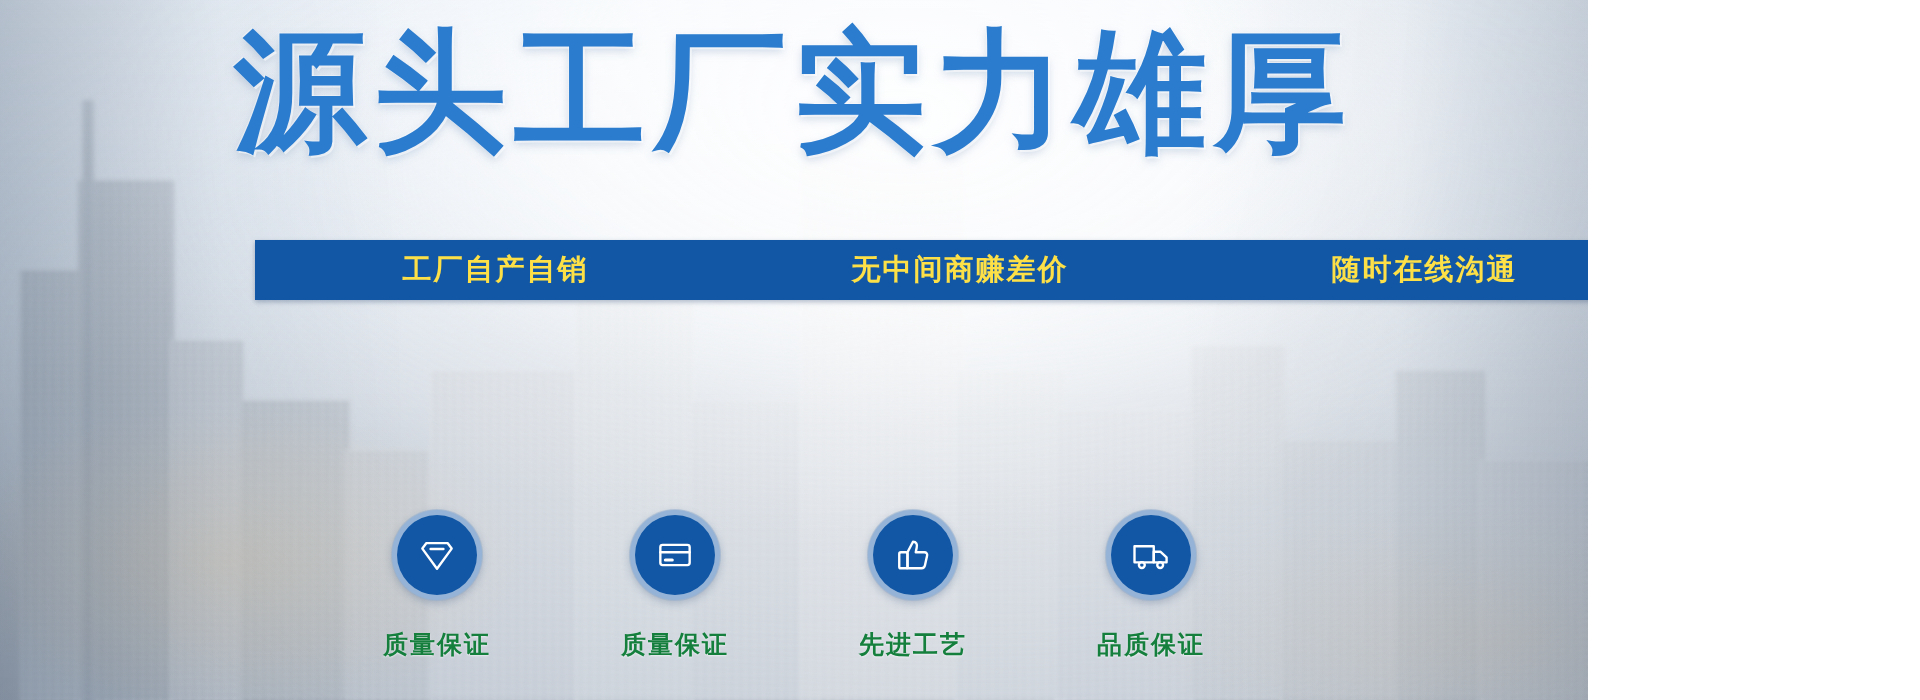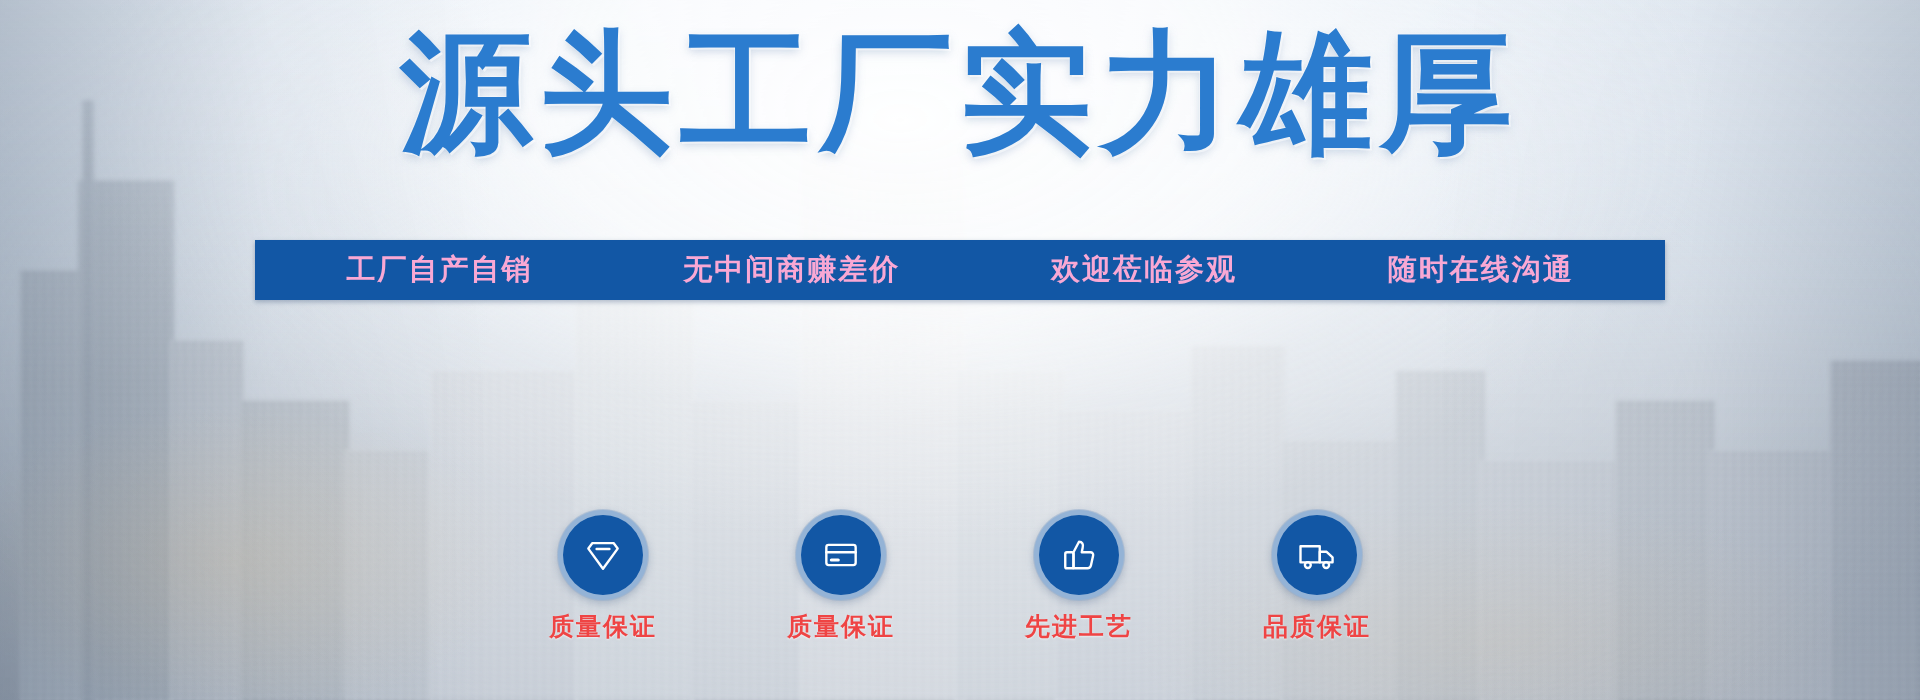--- a/index.html
+++ b/index.html
@@ -3,24 +3,24 @@
 <meta charset="utf-8">
 <title>Factory Banner</title>
 <style>
   html, body {
     margin: 0;
     padding: 0;
     background: #ffffff;
   }
   #banner {
     position: relative;
-    width: 1920px;
+    width: 1588px;
     height: 700px;
     overflow: hidden;
-    font-family: Liberation Sans, sans-serif;
+    font-family: Liberation Serif, serif;
     -webkit-font-smoothing: antialiased;
   }
 
   
   .bg-root { position:absolute; inset:0; overflow:hidden; background:#b9c4cf; }
 
   
   .bg-sky {
     position:absolute; inset:0;
     background:
@@ -92,21 +92,21 @@
     width:1410px; height:60px;
     background:#1257a5;
     box-shadow: 0 2px 5px rgba(40,70,110,.35);
     display:flex;
     align-items:center;
     justify-content:space-around;
     padding:0 16px;
     box-sizing:border-box;
   }
   .ribbon-item {
-    color:#f9a8d4;
+    color:#fde047;
     font-size:29px;
     font-weight:bold;
     letter-spacing:2px;
     white-space:nowrap;
   }
 
   .sub {
     position:absolute;
     left:0; right:0;
     text-align:center;
@@ -133,22 +133,22 @@
     margin:0 auto;
     border-radius:50%;
     background:#1257a5;
     border:5px solid rgba(255,255,255,.55);
     box-shadow: 0 0 0 1px rgba(150,175,205,.55), 0 3px 8px rgba(40,70,110,.28);
     display:flex; align-items:center; justify-content:center;
     box-sizing:content-box;
   }
   .feat-circle svg { display:block; }
   .feat-label {
-    margin-top:10px;
-    color:#ef4444;
+    margin-top:28px;
+    color:#15803d;
     font-size:25px;
     font-weight:bold;
     letter-spacing:2px;
     white-space:nowrap;
     text-shadow: 0 1px 2px rgba(255,255,255,.6);
   }
 </style>
 </head>
 <body>
 
@@ -185,21 +185,20 @@
     <div class="bg-vign"></div>
   </div>
 
   <div class="content">
 
     <div class="headline">源头工厂实力雄厚</div>
 
     <div class="ribbon">
       <span class="ribbon-item">工厂自产自销</span>
       <span class="ribbon-item">无中间商赚差价</span>
-      <span class="ribbon-item">欢迎莅临参观</span>
       <span class="ribbon-item">随时在线沟通</span>
     </div>
 
 
     <div class="features">
 
       <div class="feature">
         <div class="feat-circle">
           <span>
             <svg width="44" height="44" viewBox="0 0 48 48" fill="none" stroke="#ffffff" stroke-width="2.6" stroke-linejoin="round" stroke-linecap="round">

